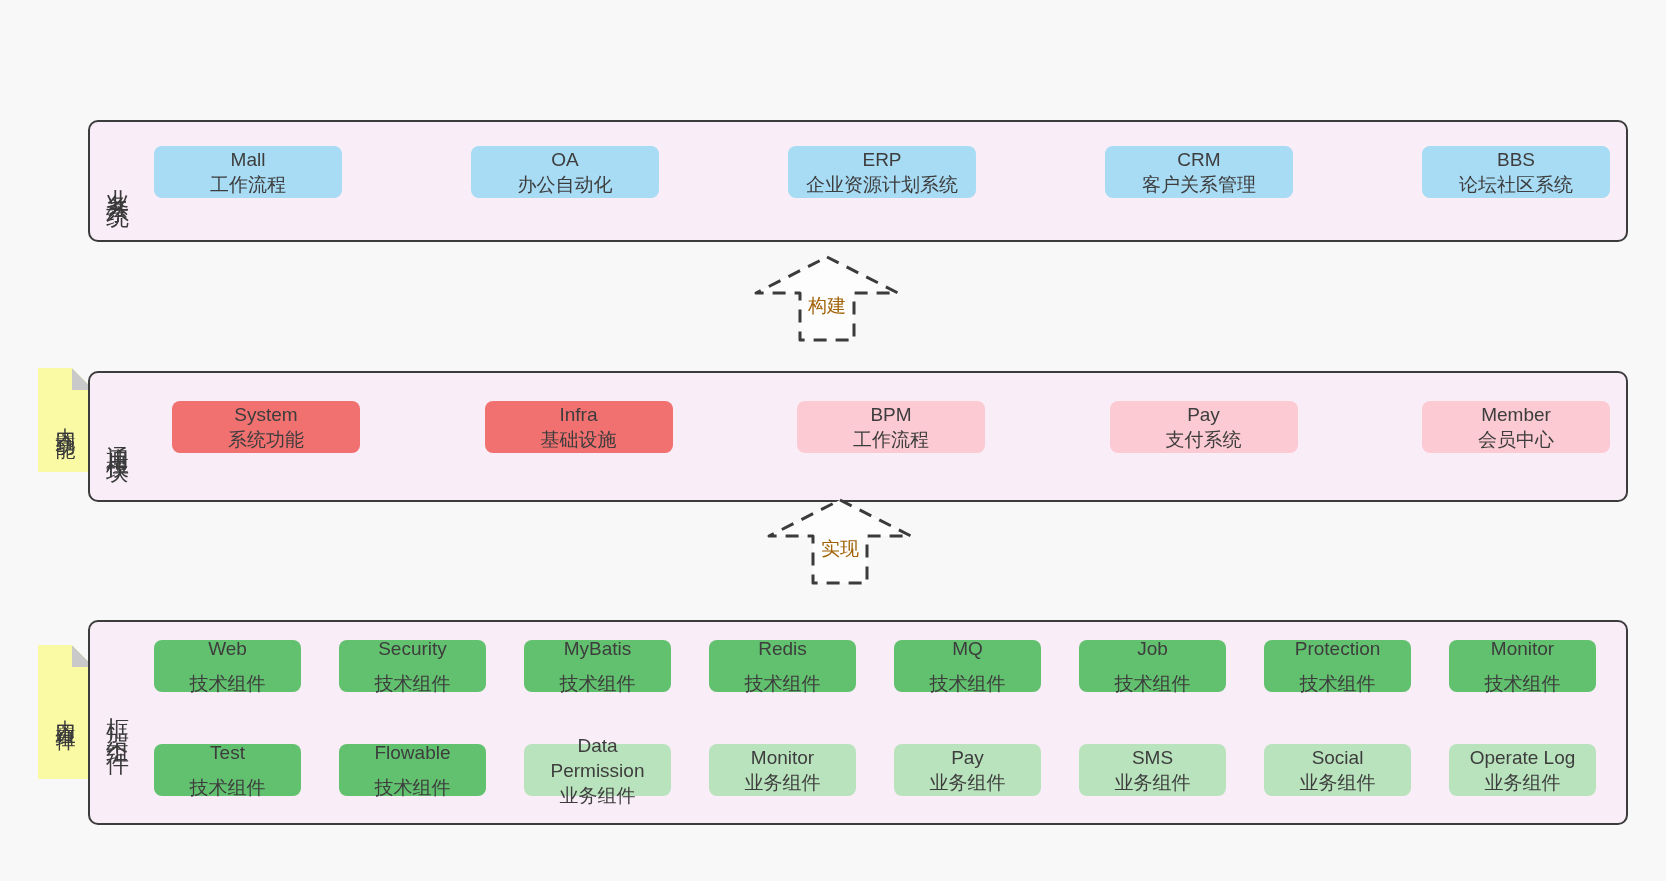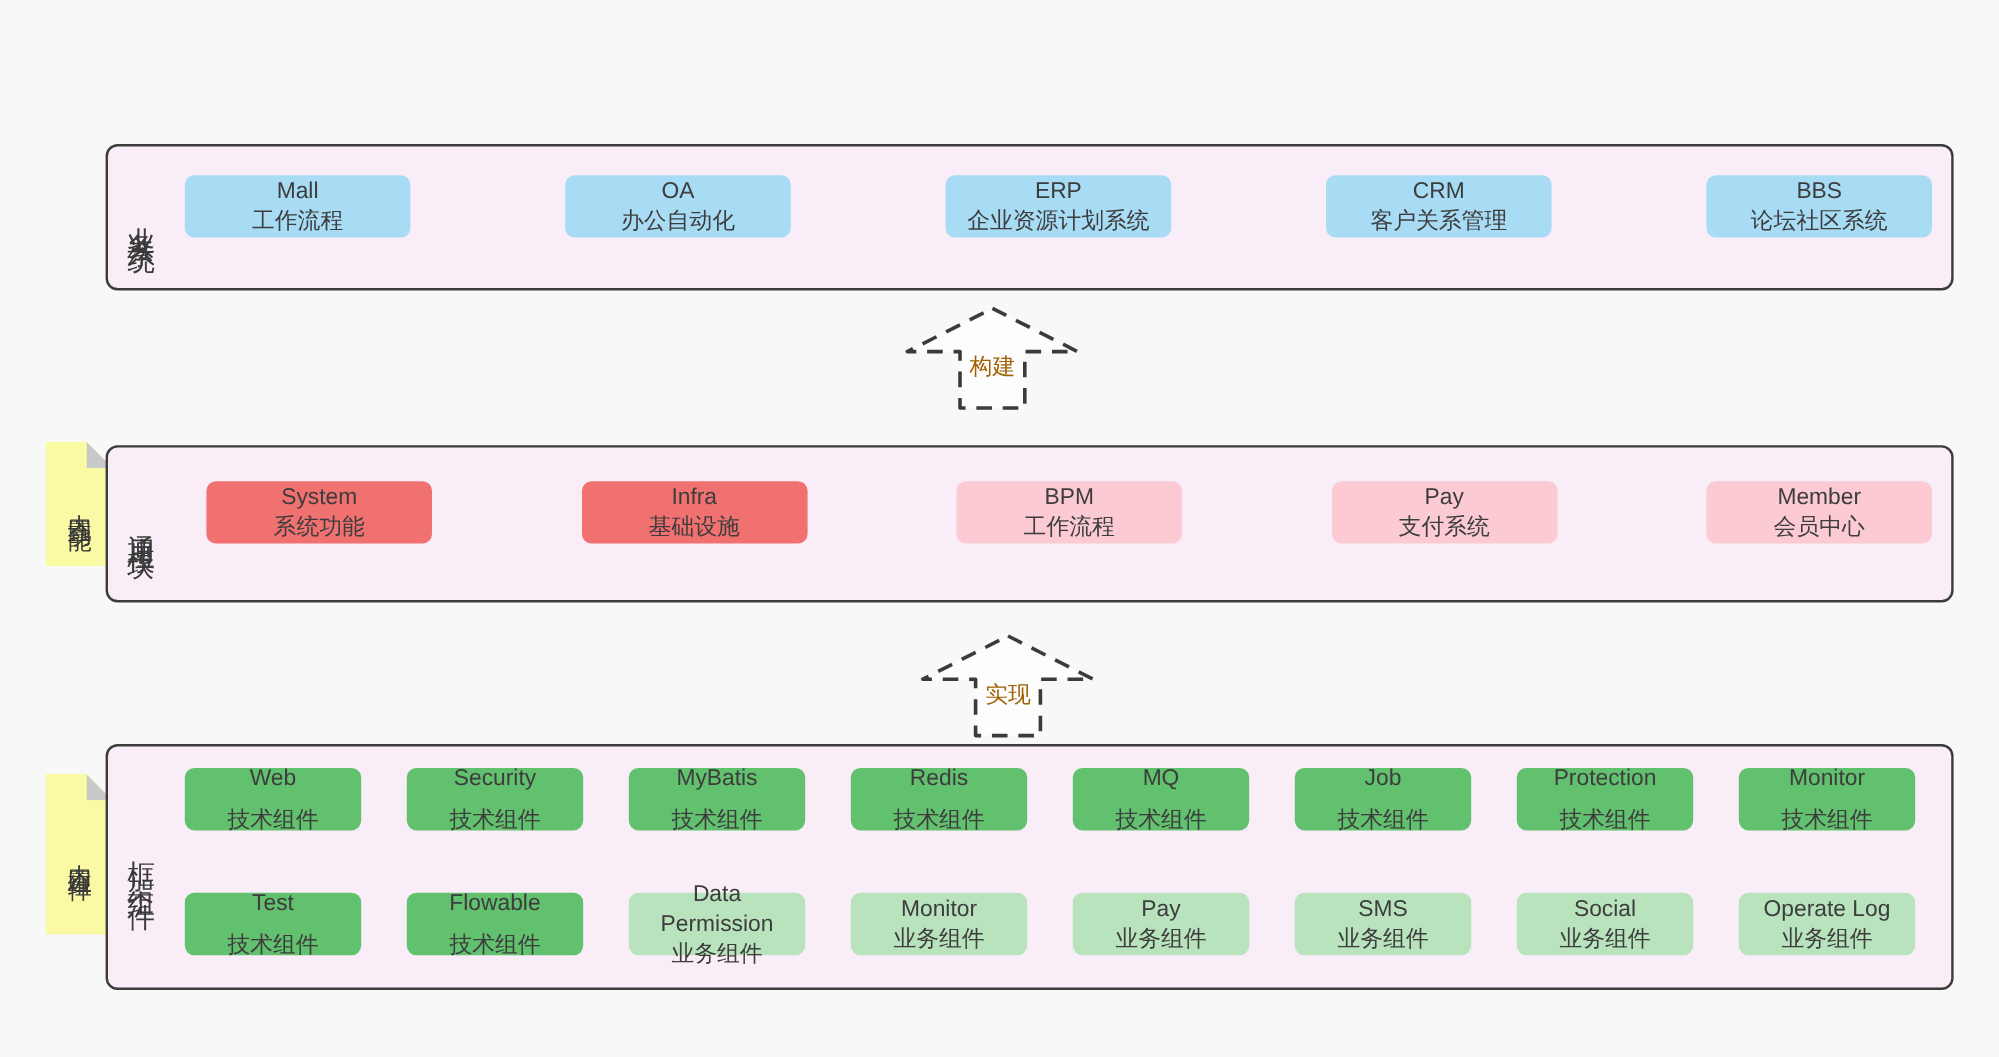--- a/index.html
+++ b/index.html
@@ -76,21 +76,21 @@
   }
   .sticky .slabel {
     writing-mode: vertical-rl; text-orientation: upright;
     font-size: 20px; letter-spacing: 4px; line-height: 1;
     color: #3a3a3a;
   }
 
   
   .arrow { position: absolute; width: 150px; height: 90px; z-index: 3; }
   #arrow-build     { left: 752px; top: 254px; }
-  #arrow-implement { left: 765px; top: 527px; }
+  #arrow-implement { left: 765px; top: 497px; }
   .arrow svg { display: block; width: 150px; height: 90px; }
   .arrow .alabel {
     position: absolute; left: 50%; top: 38px;
     transform: translateX(-50%);
     background: #fdfdfd; padding: 1px 3px;
     font-size: 19px; color: #a16207; white-space: nowrap;
   }
 </style>
 </head>
 <body>

